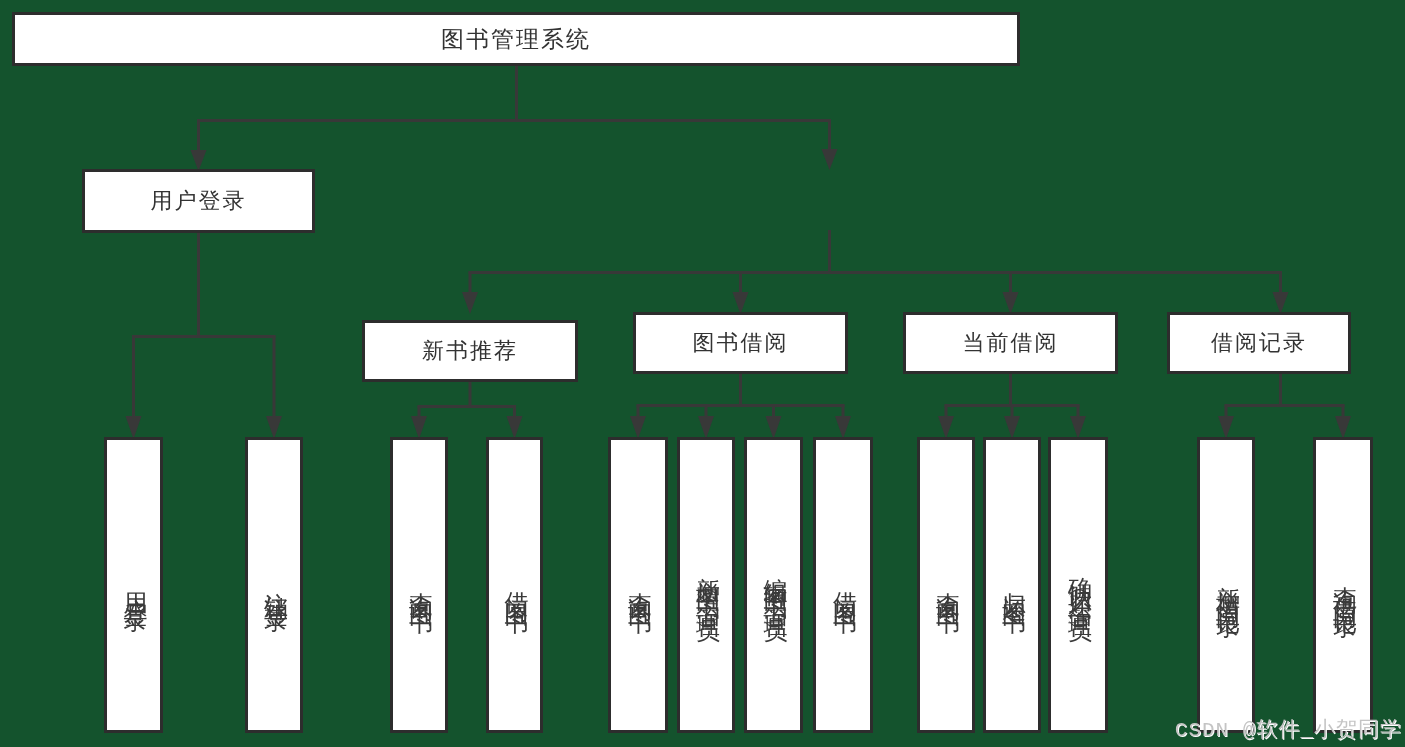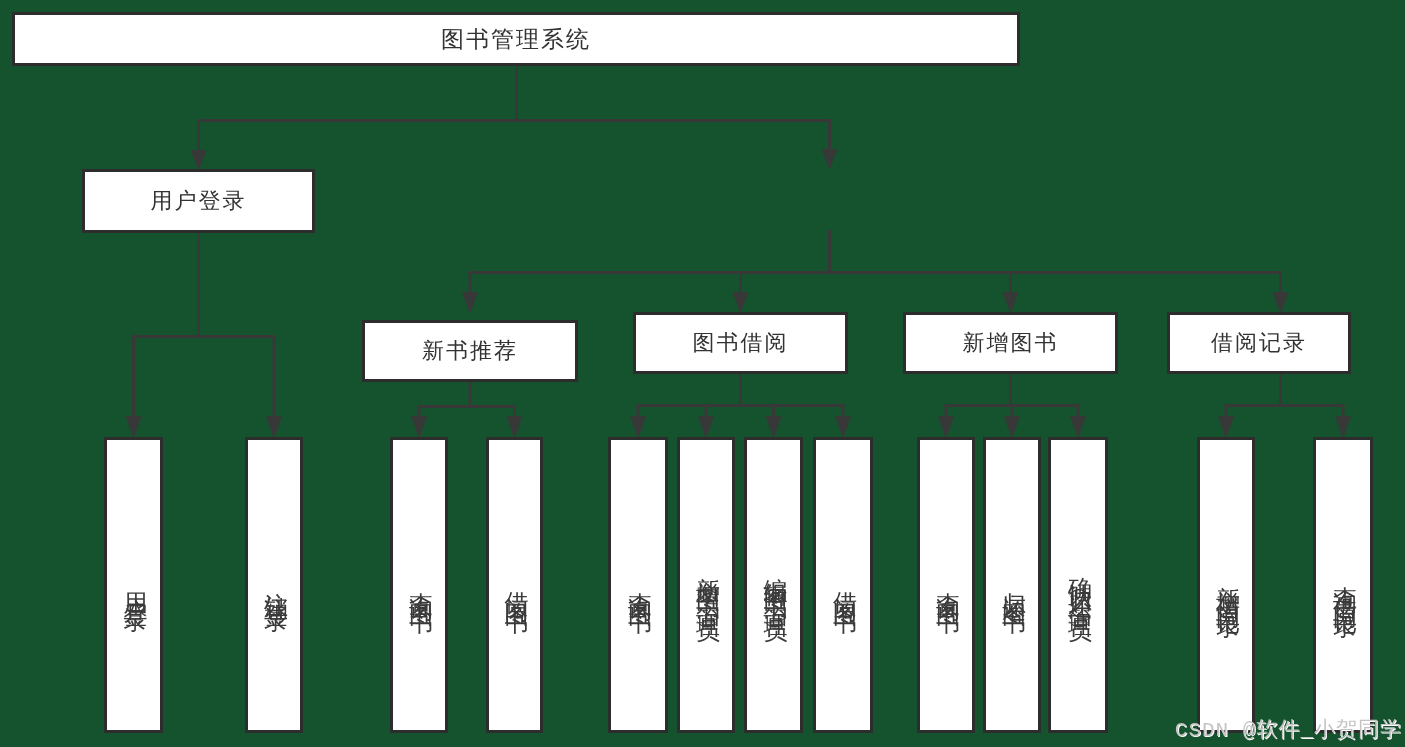--- a/index.html
+++ b/index.html
@@ -110,21 +110,21 @@
       <polygon points="1335,416 1351,416 1343,439"></polygon>
     </g>
   </svg>
 
   <div class="box hbox root" style="left:12px;top:12px;width:1008px;height:54px;">图书管理系统</div>
 
   <div class="box hbox" style="left:82px;top:169px;width:233px;height:64px;">用户登录</div>
 
   <div class="box hbox" style="left:362px;top:320px;width:216px;height:62px;">新书推荐</div>
   <div class="box hbox" style="left:633px;top:312px;width:215px;height:62px;">图书借阅</div>
-  <div class="box hbox" style="left:903px;top:312px;width:215px;height:62px;">新增图书</div>
+  <div class="box hbox" style="left:903px;top:312px;width:215px;height:62px;">当前借阅</div>
   <div class="box hbox" style="left:1158px;top:312px;width:184px;height:62px;margin-left:9px;">借阅记录</div>
 
   <div class="box leaf" style="left:104px;top:437px;width:59px;height:296px;">用户登录</div>
   <div class="box leaf" style="left:245px;top:437px;width:58px;height:296px;">注销登录</div>
 
   <div class="box leaf" style="left:390px;top:437px;width:58px;height:296px;">查询图书</div>
   <div class="box leaf" style="left:486px;top:437px;width:57px;height:296px;">借阅图书</div>
 
   <div class="box leaf" style="left:608px;top:437px;width:60px;height:296px;">查询图书</div>
   <div class="box leaf" style="left:677px;top:437px;width:58px;height:296px;">新增图书（管理员）</div>

